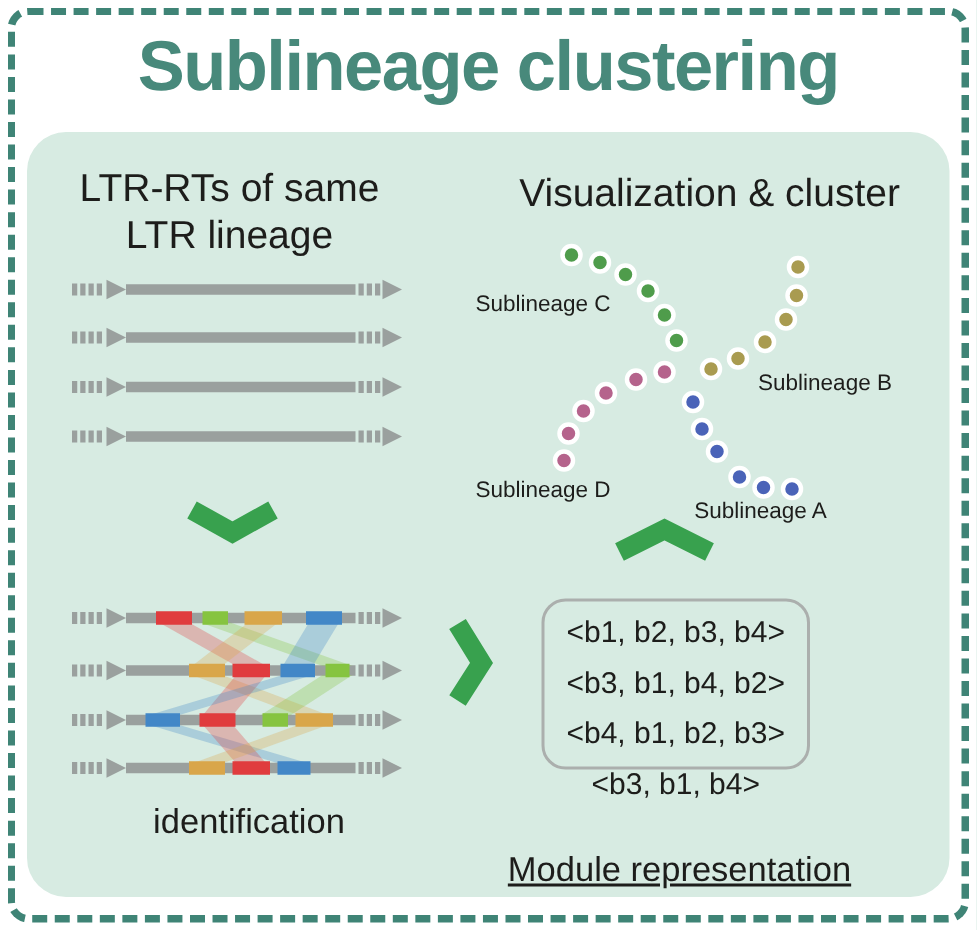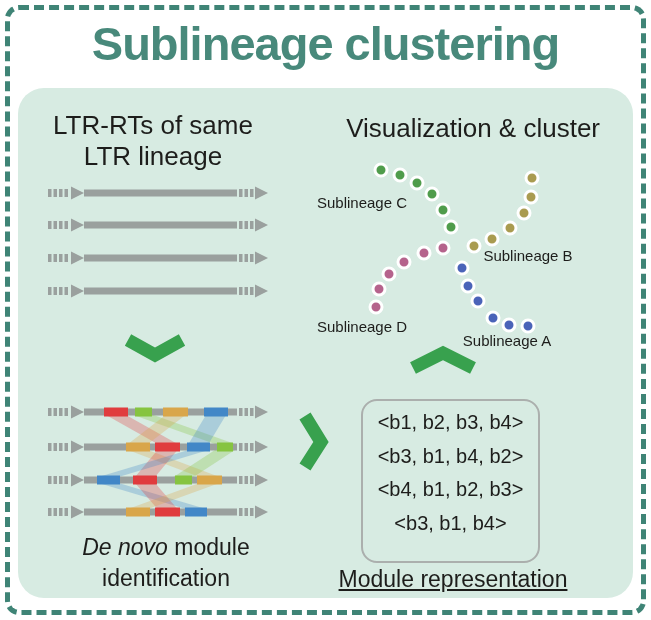--- a/index.html
+++ b/index.html
@@ -20,25 +20,25 @@
     position:absolute;left:18px;top:88px;width:615px;height:510px;
     background:var(--panel,#d7ebe2);border-radius:26px;
   }
   .art{position:absolute;left:0;top:0;}
   .lbl{position:absolute;text-align:center;}
   .heading{font-size:26px;line-height:31px;}
   .ltr-heading{left:33px;top:110px;width:240px;}
   .viz-heading{left:304px;top:113px;width:296px;text-align:right;}
   .sublabel{font-size:15px;width:160px;}
   .lbl-c{left:282px;top:194px;}
-  .lbl-b{left:448px;top:247px;}
+  .lbl-b{left:470px;top:247px;}
   .lbl-d{left:282px;top:318px;}
   .lbl-a{left:427px;top:332px;}
   .module-box{
-    position:absolute;left:361px;top:399px;width:179px;height:164px;
+    position:absolute;left:361px;top:399px;width:179px;height:114px;
     border:2.5px solid var(--boxb,#abafad);border-radius:16px;box-sizing:border-box;
     padding-top:5px;
   }
   .module-box .line{height:33.5px;line-height:33.5px;text-align:center;font-size:20px;}
   .caption{font-size:23px;line-height:31px;}
   .denovo-caption{left:34px;top:532px;width:264px;}
   .repr-caption{left:320px;top:564px;width:266px;text-decoration:underline;}
 </style>
 </head>
 <body style="--teal: #48897b; --frame: #3f8476; --panel: #d7ebe2; --boxb: #abafad; --ink: #1d1d1b;">
@@ -214,17 +214,16 @@
 <div class="lbl sublabel lbl-a">Sublineage A</div>
 
 <div class="module-box">
   <div class="line">&lt;b1, b2, b3, b4&gt;</div>
   <div class="line">&lt;b3, b1, b4, b2&gt;</div>
   <div class="line">&lt;b4, b1, b2, b3&gt;</div>
   <div class="line">&lt;b3, b1, b4&gt;</div>
 </div>
 
 <div class="lbl caption denovo-caption">
-  <div><i>De novo</i><span> module</span></div>
   <div>identification</div>
 </div>
 
 <div class="lbl caption repr-caption">Module representation</div>
 
 </body></html>

